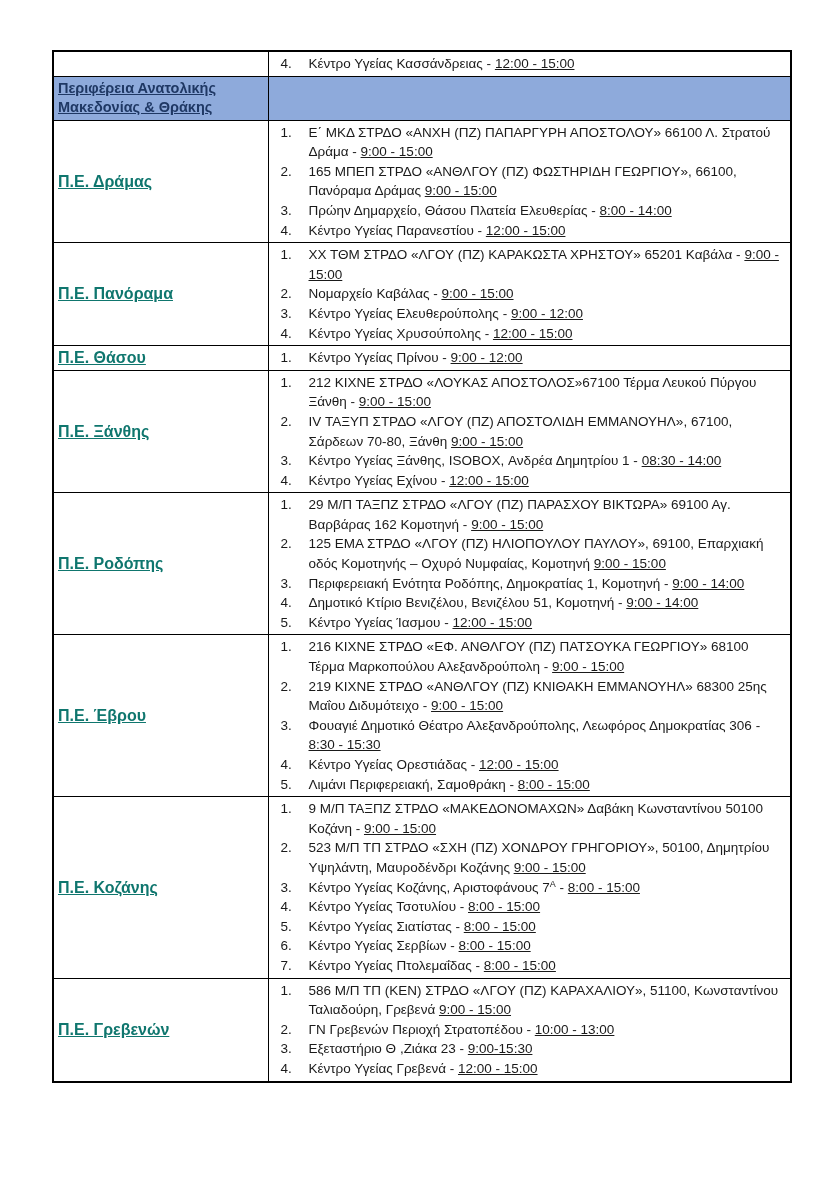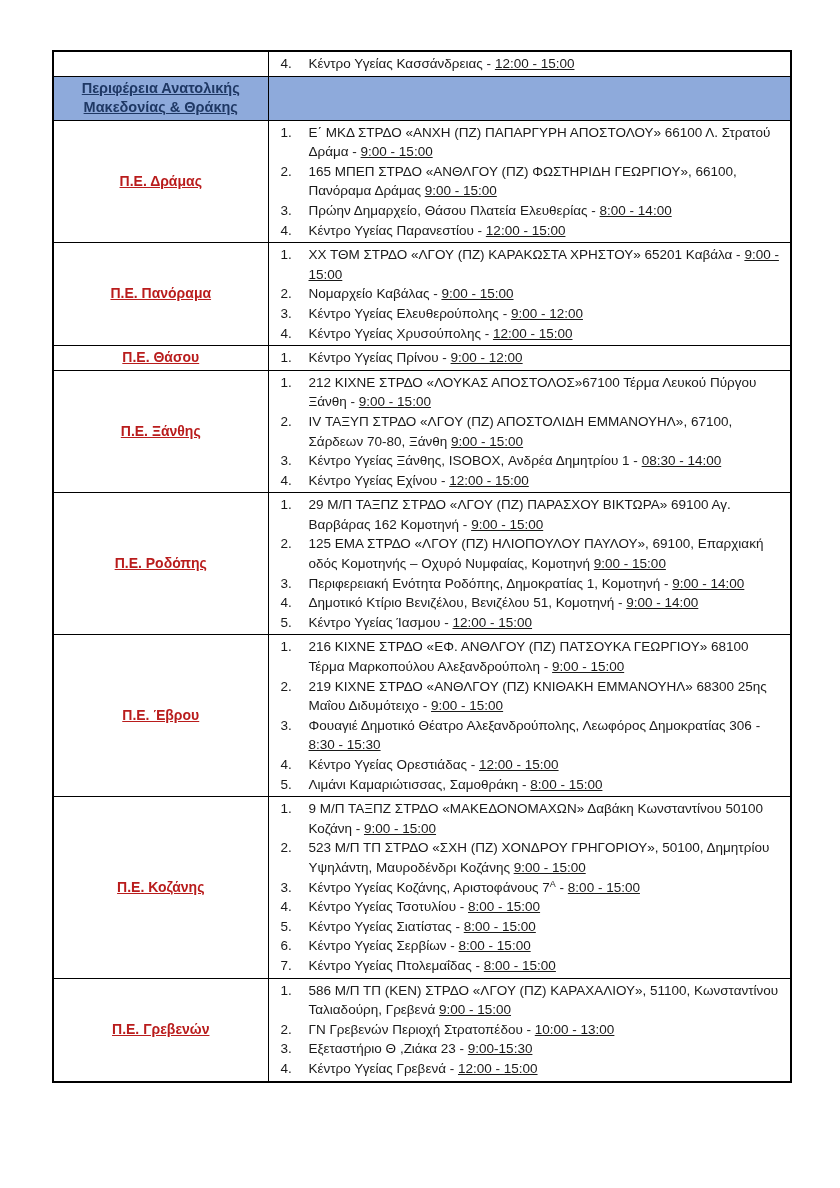--- a/index.html
+++ b/index.html
@@ -26,27 +26,26 @@
     border: 2px solid #000;
   }
   table.sched td {
     border: 1.5px solid #000;
     vertical-align: middle;
   }
   col.c1 { width: 215px; }
   col.c2 { width: 523px; }
 
   td.region-cell {
-    text-align: center;
     padding: 2px 4px;
   }
   .region-label {
-    color: #b91c1c;
+    color: #0f766e;
     font-weight: bold;
-    font-size: 14px;
+    font-size: 16px;
     line-height: 19.5px;
     text-decoration: underline;
     cursor: pointer;
   }
   tr.header-row td {
     background: #8EAADB;
   }
   tr.header-row .region-label {
     color: #1F3864;
     font-size: 14.5px;
@@ -213,21 +212,21 @@
             <div class="item">
               <span class="num">3.</span>
               <span class="txt"><span>Φουαγιέ Δημοτικό Θέατρο Αλεξανδρούπολης, Λεωφόρος Δημοκρατίας 306 - </span><span class="time">8:30 - 15:30</span></span>
             </div>
             <div class="item">
               <span class="num">4.</span>
               <span class="txt"><span>Κέντρο Υγείας Ορεστιάδας - </span><span class="time">12:00 - 15:00</span></span>
             </div>
             <div class="item">
               <span class="num">5.</span>
-              <span class="txt"><span>Λιμάνι Καμαριώτισσας, Σαμοθράκη - </span><span class="time">8:00 - 15:00</span></span>
+              <span class="txt"><span>Λιμάνι Περιφερειακή, Σαμοθράκη - </span><span class="time">8:00 - 15:00</span></span>
             </div>
           </td>
         </tr>
         <tr>
           <td class="region-cell"><span class="region-label">Π.Ε. Κοζάνης</span></td>
           <td class="items-cell">
             <div class="item">
               <span class="num">1.</span>
               <span class="txt"><span>9 Μ/Π ΤΑΞΠΖ ΣΤΡΔΟ «ΜΑΚΕΔΟΝΟΜΑΧΩΝ» Δαβάκη Κωνσταντίνου 50100 Κοζάνη - </span><span class="time">9:00 - 15:00</span></span>
             </div>

